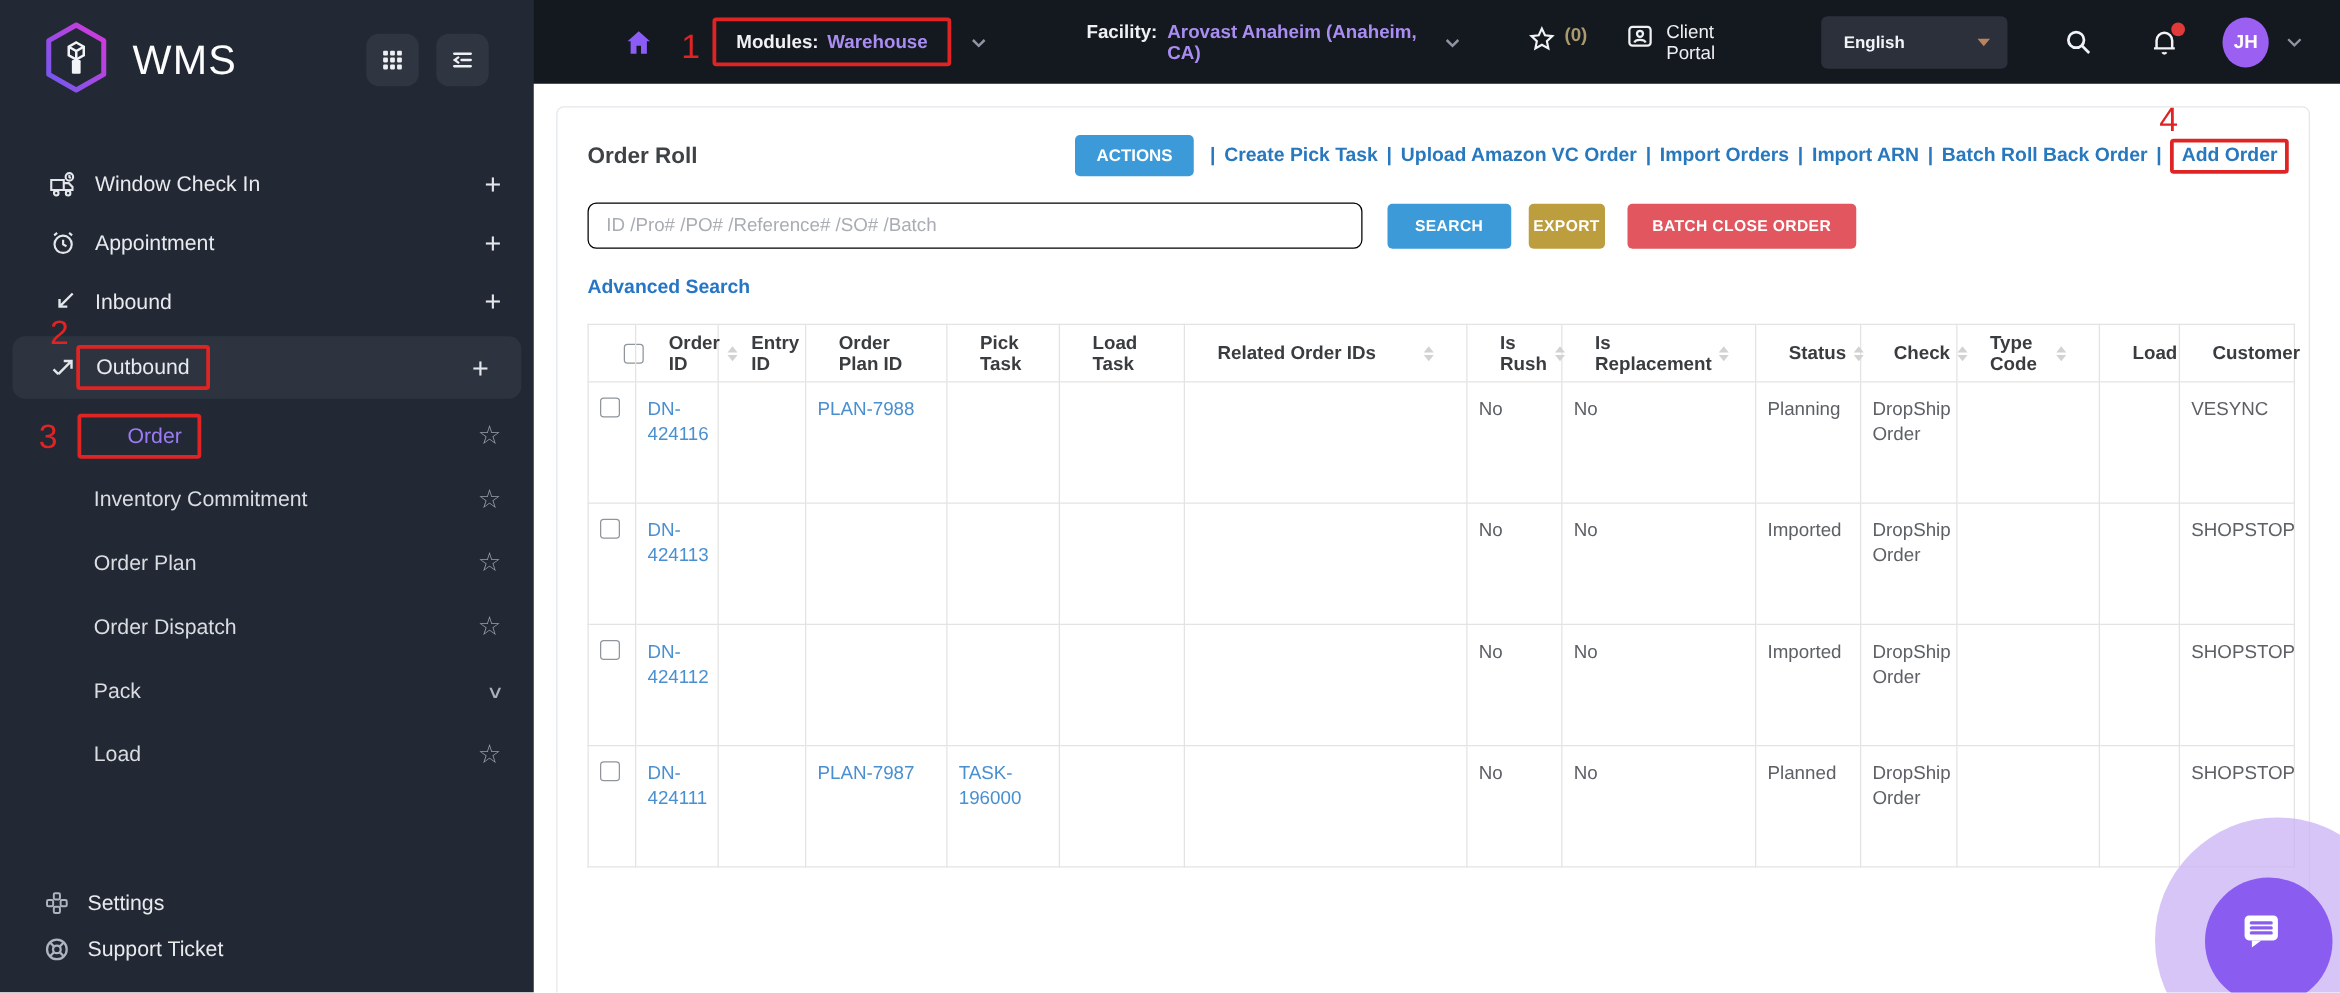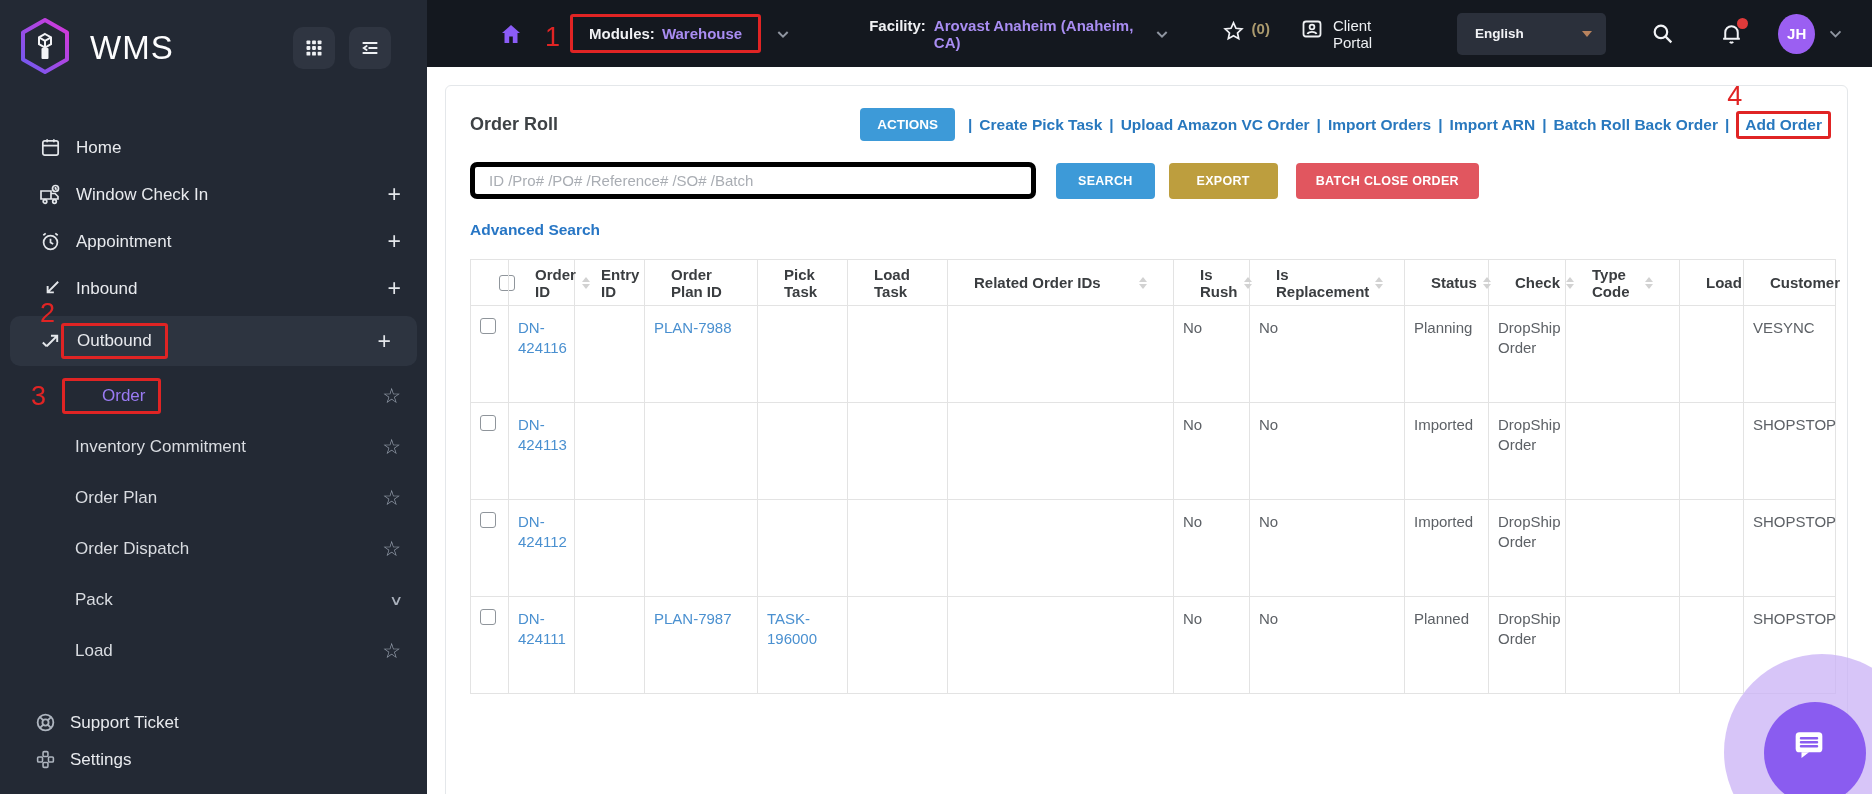--- a/index.html
+++ b/index.html
@@ -36,21 +36,21 @@
   .lang-caret { width:0; height:0; border-left:5px solid transparent; border-right:5px solid transparent; border-top:6px solid #b9835e; }
   .tb-icon-btn { margin-left:44px; display:flex; position:relative; }
   .bell-dot { position:absolute; top:-3px; right:-4px; width:11px; height:11px; border-radius:50%; background:#e03a3a; }
   .avatar { margin-left:34px; width:40px; height:40px; border-radius:50%; background:#9b5ff2; color:#fff; font-size:15px; font-weight:bold; display:flex; align-items:center; justify-content:center; }
   .avatar-caret { margin-left:12px; }
   
   .sidebar {
     position:absolute; left:0; top:0; width:427px; height:794px;
     background:#232934; z-index:6; display:flex; flex-direction:column; color:#e6e8ec;
   }
-  .brand-row { height:96px; display:flex; align-items:center; padding:0 36px 0 18px; }
+  .brand-row { height:96px; display:flex; align-items:center; padding:0 36px 0 34px; }
   .brand-name { font-size:33px; color:#fdfdfe; letter-spacing:1px; margin-left:18px; font-weight:400; flex:0 0 auto; }
   .brand-spacer { flex:1; }
   .sq-btn { width:42px; height:42px; border-radius:10px; background:#2f3541; display:flex; align-items:center; justify-content:center; cursor:pointer; margin-left:14px; }
   .side-nav { flex:1; padding-top:28px; }
   .side-item { height:47px; display:flex; align-items:center; padding:0 26px 0 38px; font-size:17px; cursor:pointer; position:relative; }
   .side-item.sub { height:51px; padding-left:75px; color:#d9dce1; }
   .side-item .ic { width:24px; display:flex; justify-content:center; margin-right:14px; }
   .side-item .lbl { color:#e8eaee; }
   .side-item.sub .lbl { color:#d9dce1; }
   .side-item .trail { margin-left:auto; color:#e3e6ea; font-size:23px; font-weight:300; line-height:1; }
@@ -73,26 +73,26 @@
   .head-right { margin-left:auto; display:flex; align-items:center; }
   .btn { border:none; border-radius:4px; color:#fff; font-weight:bold; font-family:"Liberation Sans",sans-serif; cursor:pointer; }
   .btn-actions { background:var(--btn-blue); font-size:13.5px; padding:9px 17px; }
   .links-row { display:flex; align-items:center; margin-left:6px; }
   .links-row .sep { color:var(--link-blue); font-weight:bold; font-size:15.5px; margin:0 7px; }
   .action-link { color:var(--link-blue); font-weight:bold; font-size:15.5px; text-decoration:none; white-space:nowrap; cursor:pointer; }
   .addorder-box { padding:2px 6px; margin-right:-6px; }
   .ann-4 { position:absolute; left:-12px; top:-31px; }
   .search-row { display:flex; align-items:center; margin-top:21px; }
   .search-input {
-    width:566px; height:37px; border:5px solid #000000; border-radius:7px; padding:0 14px;
+    width:620px; height:37px; border:1px solid #000000; border-radius:7px; padding:0 14px;
     font-size:15px; color:#c2410c; font-family:"Liberation Sans",sans-serif; outline:none;
   }
   .search-input::placeholder { color:#a9adb3; }
   .btn-search { background:var(--btn-blue); font-size:12.5px; padding:11px 22px; margin-left:20px; letter-spacing:.3px; }
-  .btn-export { background:var(--btn-gold); font-size:12.5px; padding:11px 28px; margin-left:14px; letter-spacing:.3px;text-align:right; }
+  .btn-export { background:var(--btn-gold); font-size:12.5px; padding:11px 4px; margin-left:14px; letter-spacing:.3px;text-align:right; }
   .btn-batch { background:var(--btn-red); font-size:12.5px; padding:11px 20px; margin-left:18px; letter-spacing:.3px; }
   .adv-link { display:inline-block; margin-top:22px; color:#2776c5; font-weight:bold; font-size:15.5px; text-decoration:none; cursor:pointer; }
   
   .order-table { width:1365px; margin-top:20px; border-collapse:collapse; table-layout:fixed; }
   .order-table th, .order-table td { border:1px solid #e3e3e3; text-align:left; vertical-align:top; }
   .order-table th { height:46px; vertical-align:middle; padding:4px 26px; font-size:15px; color:#3a3d40; }
   .order-table td { height:97px; padding:12px 9px; font-size:15px; color:#5d6166; line-height:1.35; }
   .th-inner { display:flex; align-items:center; }
   .sort { display:inline-flex; flex-direction:column; margin-left:auto; padding-left:6px; gap:2px; }
   .sort i { width:0; height:0; border-left:4.5px solid transparent; border-right:4.5px solid transparent; display:block; }
@@ -220,29 +220,20 @@
     </span>
     <span class="sq-btn">
       <svg width="20" height="20" viewBox="0 0 24 24" fill="none" stroke="#eef0f3" stroke-width="2.2" stroke-linecap="round">
           <path d="M4 6 h16 M11 12 h9 M4 18 h16 M8 9.5 l-3.5 2.5 3.5 2.5"></path>
         </svg>
     </span>
   </div>
   <nav class="side-nav">
       <div class="side-item">
         <span class="ic">
-          <svg width="23" height="23" viewBox="0 0 24 24" fill="none" stroke="#e3e6ea" stroke-width="1.8">
-            <rect x="4" y="5" width="16" height="15" rx="2"></rect>
-            <path d="M4 10 h16 M8.5 3.5 v3 M15.5 3.5 v3"></path>
-          </svg>
-        </span>
-        <span class="lbl">Home</span>
-      </div>
-      <div class="side-item">
-        <span class="ic">
           <svg width="24" height="24" viewBox="0 0 24 24" fill="none" stroke="#e3e6ea" stroke-width="1.7">
             <path d="M3 8 h10 v8 H3 Z M13 10.5 h4 l3 3 v2.5 h-7"></path>
             <circle cx="7" cy="18.5" r="1.8"></circle>
             <circle cx="16.5" cy="18.5" r="1.8"></circle>
             <circle cx="17.5" cy="5.5" r="3"></circle>
             <path d="M17.5 4 v1.7 l1.2.8"></path>
           </svg>
         </span>
         <span class="lbl">Window Check In</span>
         <span class="trail plus">+</span>
@@ -294,40 +285,40 @@
       <div class="side-item sub">
         <span class="lbl">Pack</span>
         <span class="trail chevron">∨</span>
       </div>
       <div class="side-item sub">
         <span class="lbl">Load</span>
         <span class="trail star">☆</span>
       </div>
     </nav>
   <div class="side-footer">
-      <div class="foot-item">
-        <span class="ic">
-          <svg width="23" height="23" viewBox="0 0 24 24" fill="none" stroke="#aeb5bf" stroke-width="1.9">
-            <circle cx="12" cy="12" r="8.2"></circle>
-            <circle cx="12" cy="12" r="3.2"></circle>
-            <path d="M6.3 6.3 l3.4 3.4 M17.7 6.3 l-3.4 3.4 M6.3 17.7 l3.4-3.4 M17.7 17.7 l-3.4-3.4"></path>
-          </svg>
-        </span>
-        <span class="lbl">Support Ticket</span>
-      </div>
       <div class="foot-item">
         <span class="ic">
           <svg width="21" height="21" viewBox="0 0 24 24" fill="none" stroke="#aeb5bf" stroke-width="1.8">
             <rect x="9.2" y="3" width="5.6" height="5.6" rx="1.2"></rect>
             <rect x="3" y="9.2" width="5.6" height="5.6" rx="1.2"></rect>
             <rect x="15.4" y="9.2" width="5.6" height="5.6" rx="1.2"></rect>
             <rect x="9.2" y="15.4" width="5.6" height="5.6" rx="1.2"></rect>
           </svg>
         </span>
         <span class="lbl">Settings</span>
+      </div>
+      <div class="foot-item">
+        <span class="ic">
+          <svg width="23" height="23" viewBox="0 0 24 24" fill="none" stroke="#aeb5bf" stroke-width="1.9">
+            <circle cx="12" cy="12" r="8.2"></circle>
+            <circle cx="12" cy="12" r="3.2"></circle>
+            <path d="M6.3 6.3 l3.4 3.4 M17.7 6.3 l-3.4 3.4 M6.3 17.7 l3.4-3.4 M17.7 17.7 l-3.4-3.4"></path>
+          </svg>
+        </span>
+        <span class="lbl">Support Ticket</span>
       </div>
     </div>
 </aside>
 
 <main class="main">
   <section class="card">
     <div class="card-head">
       <h1 class="page-title">Order Roll</h1>
       <div class="head-right">
         <button class="btn btn-actions">ACTIONS</button>

